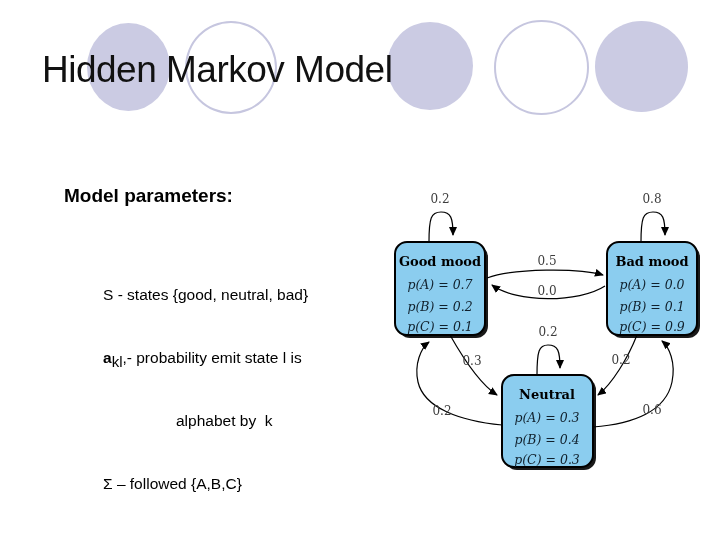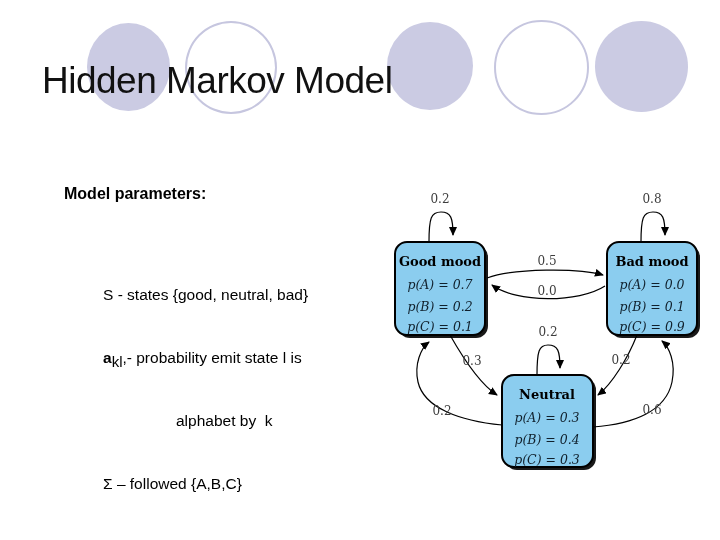--- a/index.html
+++ b/index.html
@@ -11,28 +11,28 @@
   .circle{position:absolute;border-radius:50%;}
   .circle.filled{background:#cbcbe3;}
   .circle.outlined{background:#ffffff;border:2px solid #c6c6df;}
   .c1{left:87px;top:23px;width:83px;height:88px;}
   .c2{left:185px;top:21px;width:88px;height:89px;}
   .c3{left:387px;top:22px;width:86px;height:88px;}
   .c4{left:494px;top:20px;width:91px;height:91px;}
   .c5{left:595px;top:21px;width:93px;height:91px;}
   
   .title{
-    position:absolute;left:42px;top:60px;margin:0;
+    position:absolute;left:42px;top:49px;margin:0;
     font-size:37px;font-weight:400;color:#111;letter-spacing:-0.5px;
     white-space:nowrap;z-index:2;
   }
   
   .heading{
     position:absolute;left:64px;top:185px;
-    font-size:16px;font-weight:bold;color:#000;
+    font-size:19px;font-weight:bold;color:#000;
   }
   
   .params{
     position:absolute;left:103px;top:242px;width:300px;
     font-size:15.5px;line-height:21px;color:#000;white-space:pre-wrap;
   }
   .params .indent{padding-left:73px;}
   .params sub{font-size:15px;line-height:0;}
   .params .mvar{font-weight:bold;}
   

